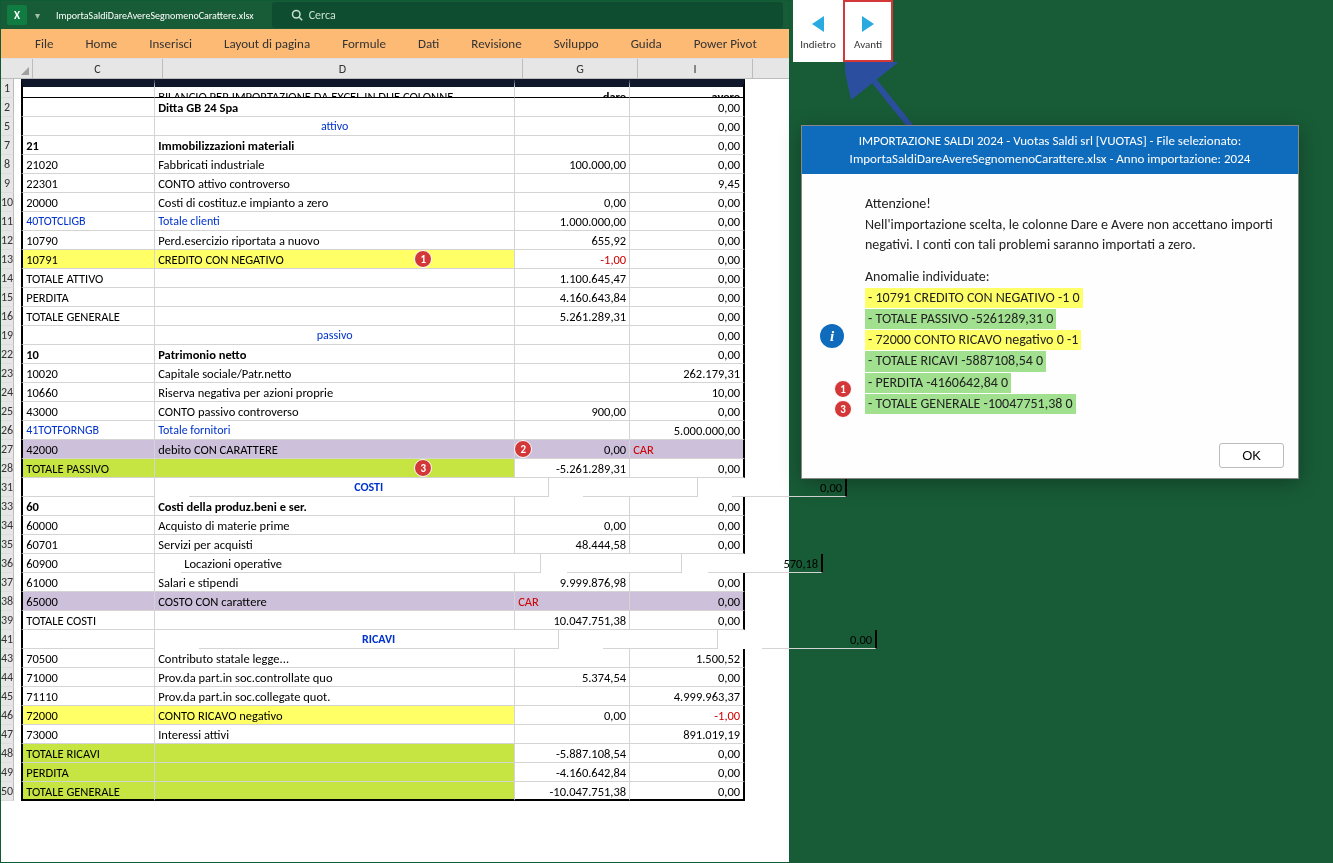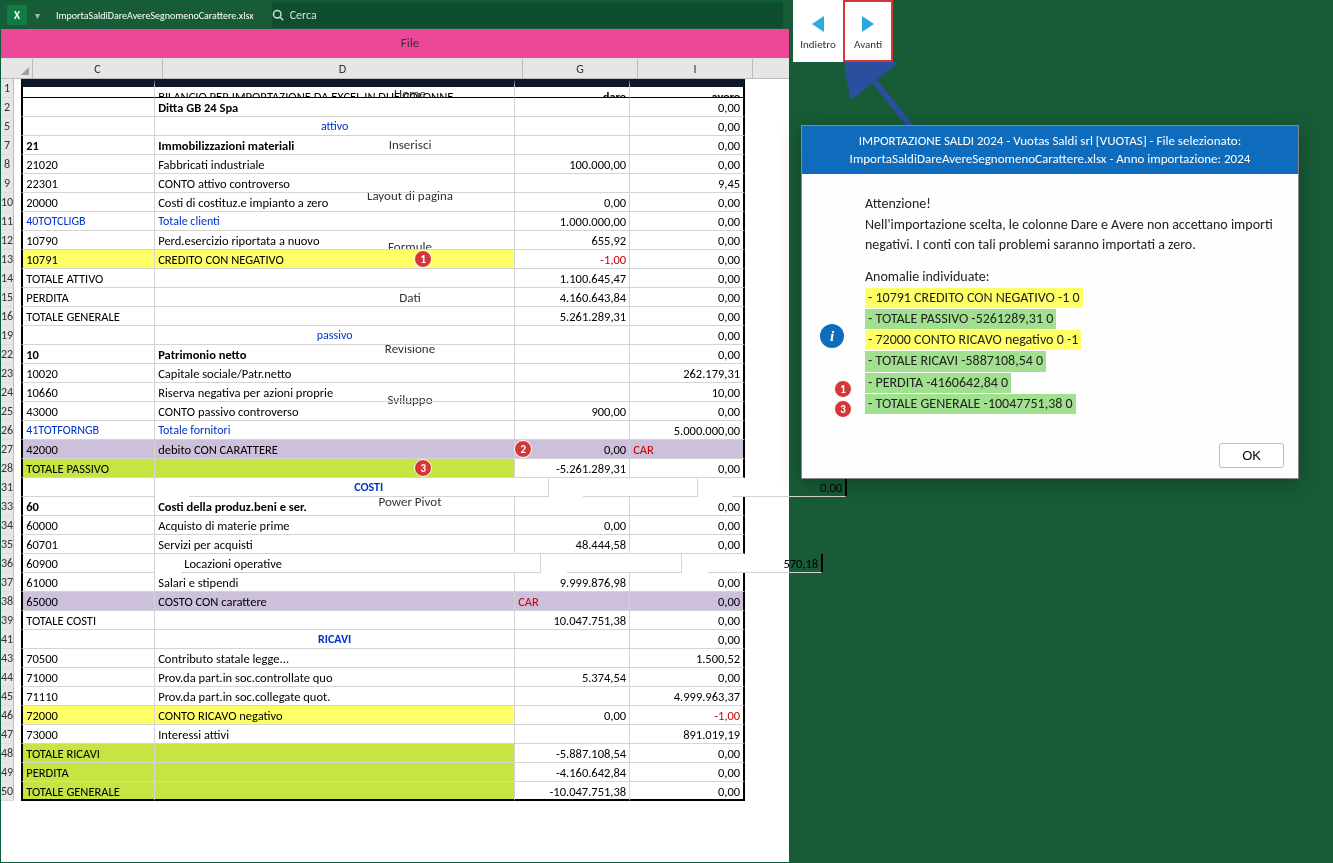--- a/index.html
+++ b/index.html
@@ -41,35 +41,34 @@
   .filename {
     color: #fff; font-size: 10px; margin-left: 8px;
     flex: 0 0 auto;
   }
   .search-wrap {
     flex: 1;
     margin-left: 10px;
     background: #0e4d30;
     height: 26px;
     display: flex; align-items: center;
-    padding: 0 0;
+    padding: 0 19px;
     border-radius: 3px;
     gap: 6px;
   }
   .search-wrap svg { width: 12px; height: 12px; stroke: #c8e0cf; fill: none; stroke-width: 2; }
   .search-text { color: #c8e0cf; font-size: 12px; }
   .ribbon-tabs {
     height: 30px;
-    background: #ec4899;
+    background: #fdba74;
     display: flex;
     align-items: center;
     padding-left: 30px;
     gap: 24px;
     border-bottom: 1px solid #e0e0e0;
-    flex-direction: column;
   }
   .ribbon-tab {
     font-size: 13px;
     color: #333;
     cursor: pointer;
     padding: 6px 4px;
   }
   .grid-area {
     display: flex;
     flex-direction: column;
@@ -503,21 +502,21 @@
             <div class="cell c-D hl-lilac">COSTO CON carattere</div>
             <div class="cell c-G hl-lilac red-text left-align">CAR</div>
             <div class="cell c-I hl-lilac">0,00</div>
           </div>
           <div class="row" style="position: relative;">
             <div class="cell c-C thick-left-border">TOTALE COSTI</div>
             <div class="cell c-D"></div>
             <div class="cell c-G">10.047.751,38</div>
             <div class="cell c-I">0,00</div>
           </div>
-          <div class="row" style="position: relative;">
+          <div class="row" style="position: relative; gap: 44px;">
             <div class="cell c-C thick-left-border bold blue-text"></div>
             <div class="cell c-D bold center blue-text">RICAVI</div>
             <div class="cell c-G"></div>
             <div class="cell c-I">0,00</div>
           </div>
           <div class="row" style="position: relative;">
             <div class="cell c-C thick-left-border">70500</div>
             <div class="cell c-D">Contributo statale legge...</div>
             <div class="cell c-G"></div>
             <div class="cell c-I">1.500,52</div>

